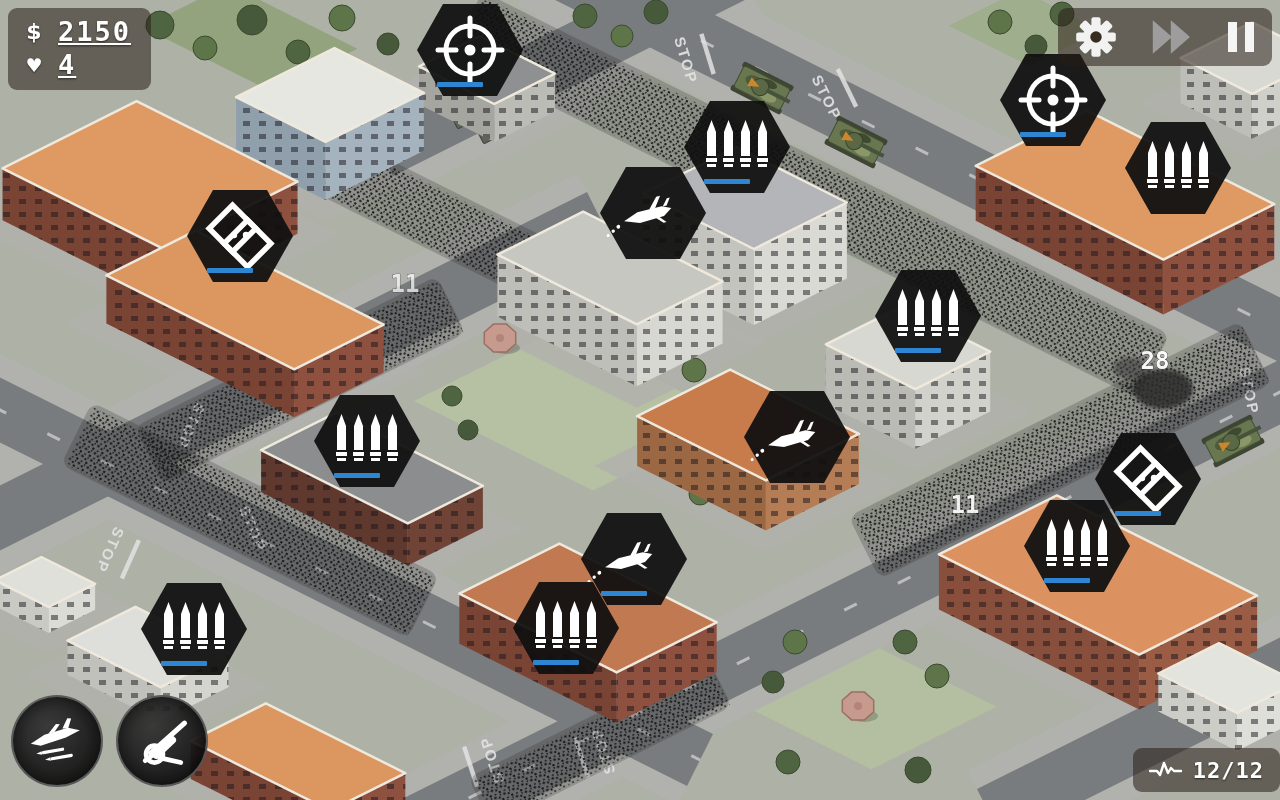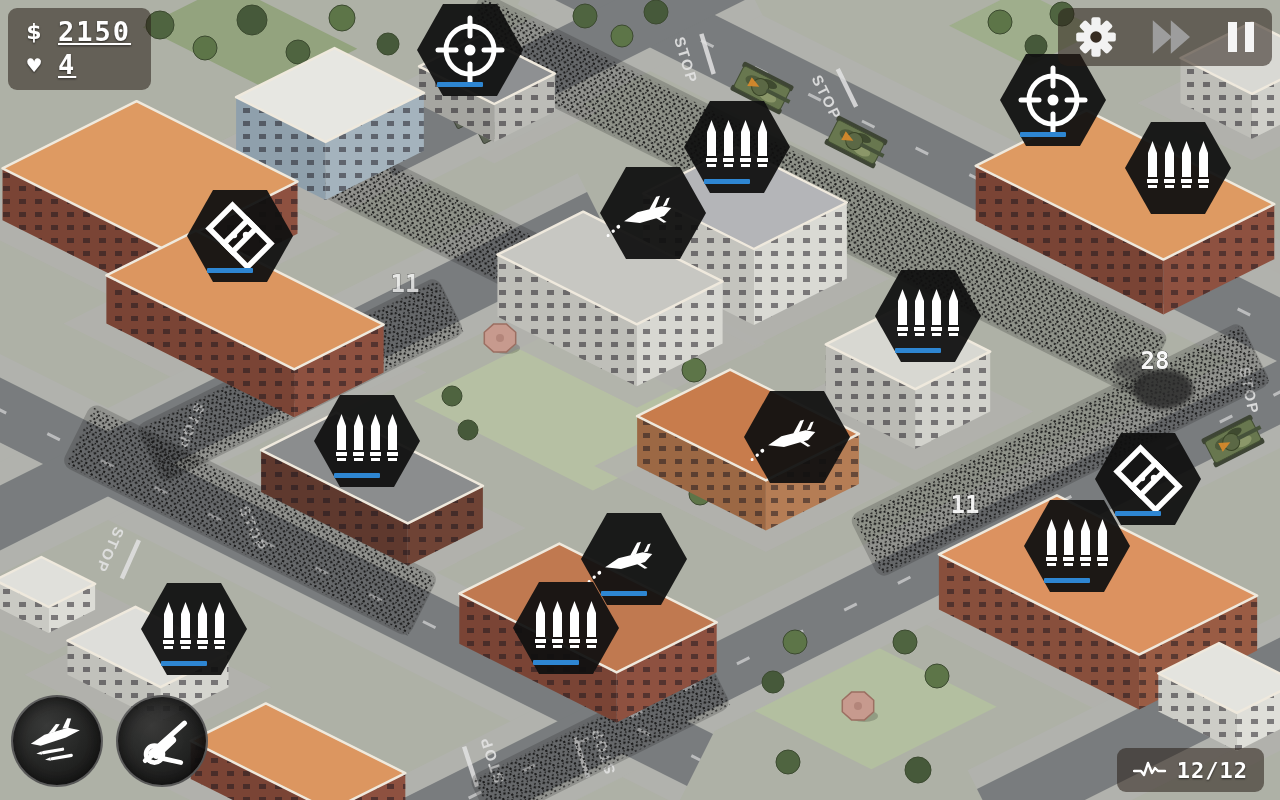--- a/index.html
+++ b/index.html
@@ -11,21 +11,21 @@
   .res-ic{font:700 22px "DejaVu Sans",sans-serif;width:24px;text-align:center;}
   .res-ic.heart{font-size:19px;}
   .res-val{font:700 27px "DejaVu Sans Mono",monospace;letter-spacing:2px;text-decoration:underline;}
   #controls-panel{right:8px;top:8px;width:214px;height:58px;display:flex;align-items:center;justify-content:space-between;padding:0 16px;}
   .ctl{background:none;border:none;padding:0;margin:0;cursor:pointer;display:flex;align-items:center;}
   .ability{position:absolute;width:92px;height:92px;border-radius:50%;border:2px solid rgba(150,150,150,.5);
     background:radial-gradient(circle at 38% 32%, rgba(48,48,48,.93), rgba(6,6,6,.93));
     display:flex;align-items:center;justify-content:center;padding:0;cursor:pointer;box-shadow:inset 0 0 18px rgba(0,0,0,.6);}
   #ability-airstrike{left:11px;top:695px;}
   #ability-artillery{left:116px;top:695px;}
-  #wave-panel{right:16px;bottom:8px;height:44px;display:flex;align-items:center;gap:10px;padding:0 16px;color:#fff;
+  #wave-panel{right:0;bottom:8px;height:44px;display:flex;align-items:center;gap:10px;padding:0 16px;color:#fff;
     font:700 22px "DejaVu Sans Mono",monospace;letter-spacing:1px;text-shadow:0 1px 2px rgba(0,0,0,.6);}
 </style>
 </head>
 <body>
 
 <div id="stage">
 
   <svg id="map" width="1280" height="800" viewBox="0 0 1280 800">
       <defs>
         <pattern id="swarmP" width="10" height="8" patternUnits="userSpaceOnUse">

